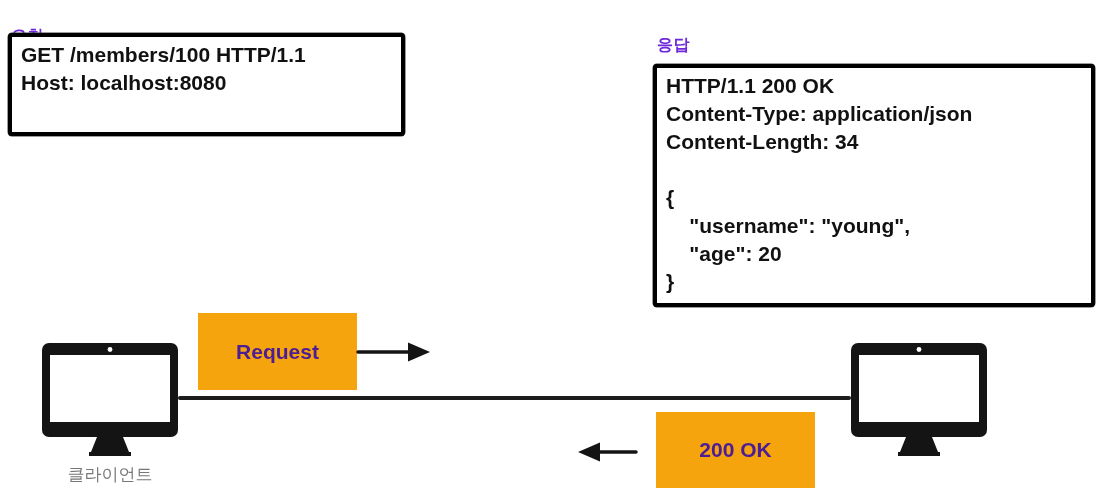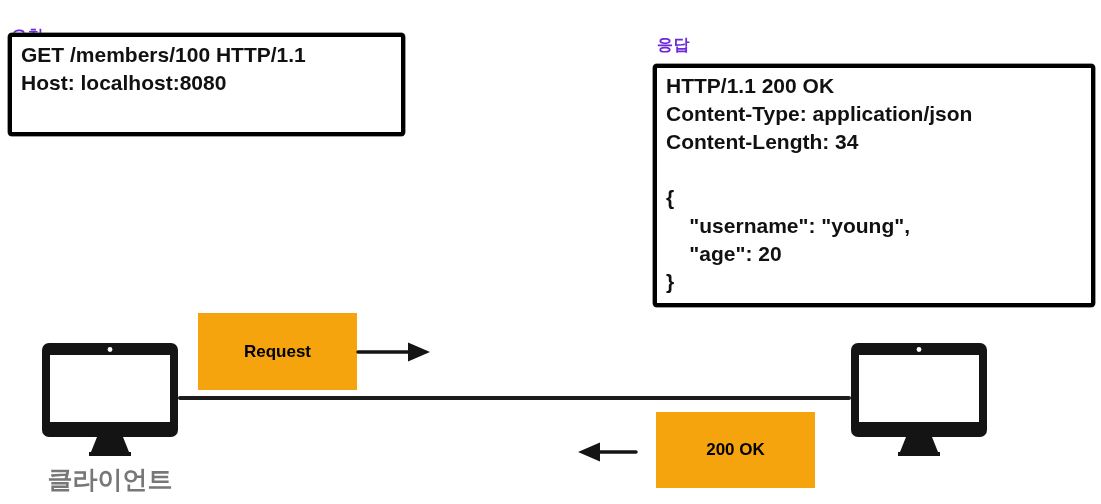--- a/index.html
+++ b/index.html
@@ -38,23 +38,23 @@
     font-weight: 700;
     line-height: 28px;
     color: #111111;
     white-space: pre;
   }
   .badge {
     position: absolute;
     display: flex;
     align-items: center;
     justify-content: center;
-    font-size: 17px;
+    font-size: 21px;
     font-weight: 700;
-    color: #000000;
+    color: #4c1d95;
   }
   #request-badge { left: 198px; top: 313px; width: 159px; height: 77px; }
   #ok-badge      { left: 656px; top: 412px; width: 159px; height: 76px; }
   .connector {
     position: absolute;
     left: 178px;
     top: 396px;
     width: 673px;
     height: 4px;
     background: #1c1c1c;
@@ -64,22 +64,22 @@
   #client-monitor { left: 42px;  top: 343px; }
   #server-monitor { left: 851px; top: 343px; }
   .arrow { position: absolute; }
   #right-arrow { left: 356px; top: 339px; }
   #left-arrow  { left: 576px; top: 439px; }
   .device-label {
     position: absolute;
     width: 160px;
     top: 463px;
     text-align: center;
-    font-size: 25px;
-    font-weight: 700;
+    font-size: 17px;
+    font-weight: 400;
     color: #777777;
   }
   #client-label { left: 30px; }
   #server-label { left: 839px; }
 </style>
 </head>
 <body>
 
 <div class="stage">
 

